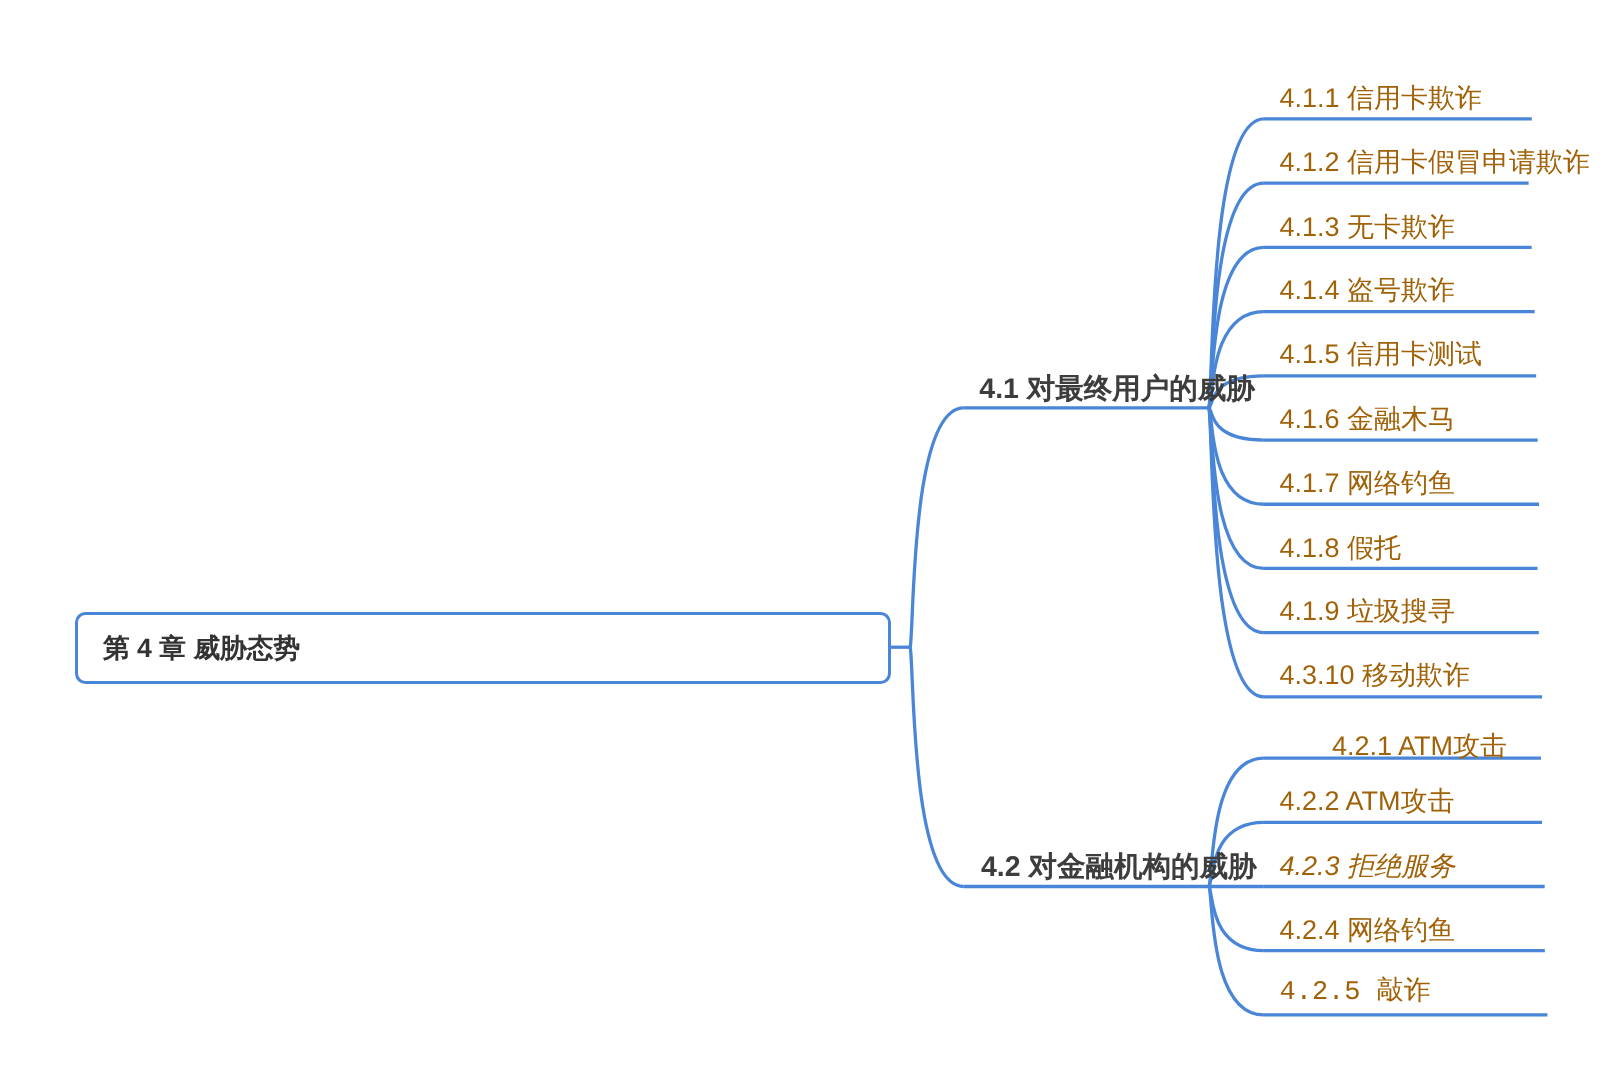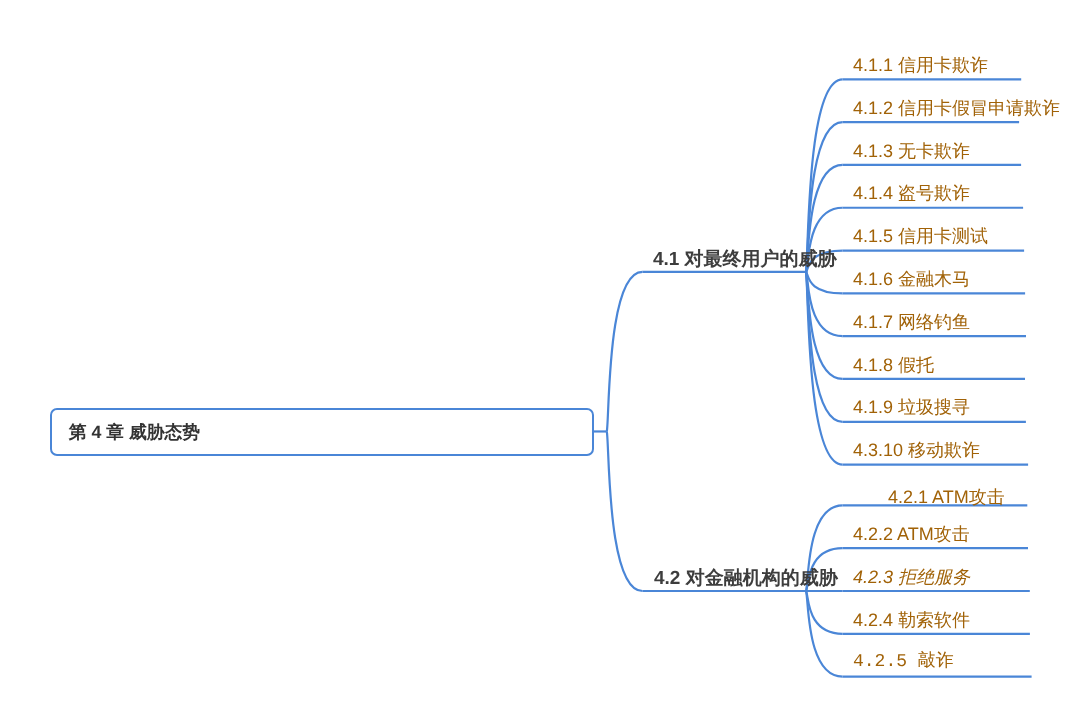--- a/index.html
+++ b/index.html
@@ -74,16 +74,16 @@
       <div class="node-text " style="left: 853px; top: 227.24px;">4.1.5 信用卡测试</div>
       <div class="node-text " style="left: 853px; top: 270.05px;">4.1.6 金融木马</div>
       <div class="node-text " style="left: 853px; top: 312.86px;">4.1.7 网络钓鱼</div>
       <div class="node-text " style="left: 853px; top: 355.67px;">4.1.8 假托</div>
       <div class="node-text " style="left: 853px; top: 398.48px;">4.1.9 垃圾搜寻</div>
       <div class="node-text " style="left: 853px; top: 441.29px;">4.3.10 移动欺诈</div>
       <div class="node-text b2" style="left: 654px; top: 568.8px;">4.2 对金融机构的威胁</div>
       <div class="node-text " style="left: 853px; top: 488px; margin-left: 35px;">4.2.1 ATM攻击</div>
       <div class="node-text " style="left: 853px; top: 524.9px;">4.2.2 ATM攻击</div>
       <div class="node-text " style="left: 853px; top: 567.7px; font-style: italic;">4.2.3 拒绝服务</div>
-      <div class="node-text " style="left: 853px; top: 610.5px;">4.2.4 勒索软件</div>
+      <div class="node-text " style="left: 853px; top: 610.5px;">4.2.4 网络钓鱼</div>
       <div class="node-text " style="left: 853px; top: 653.3px; font-family: Liberation Mono, monospace;">4.2.5 敲诈</div>
     </div>
 </div>
 
 </body></html>

